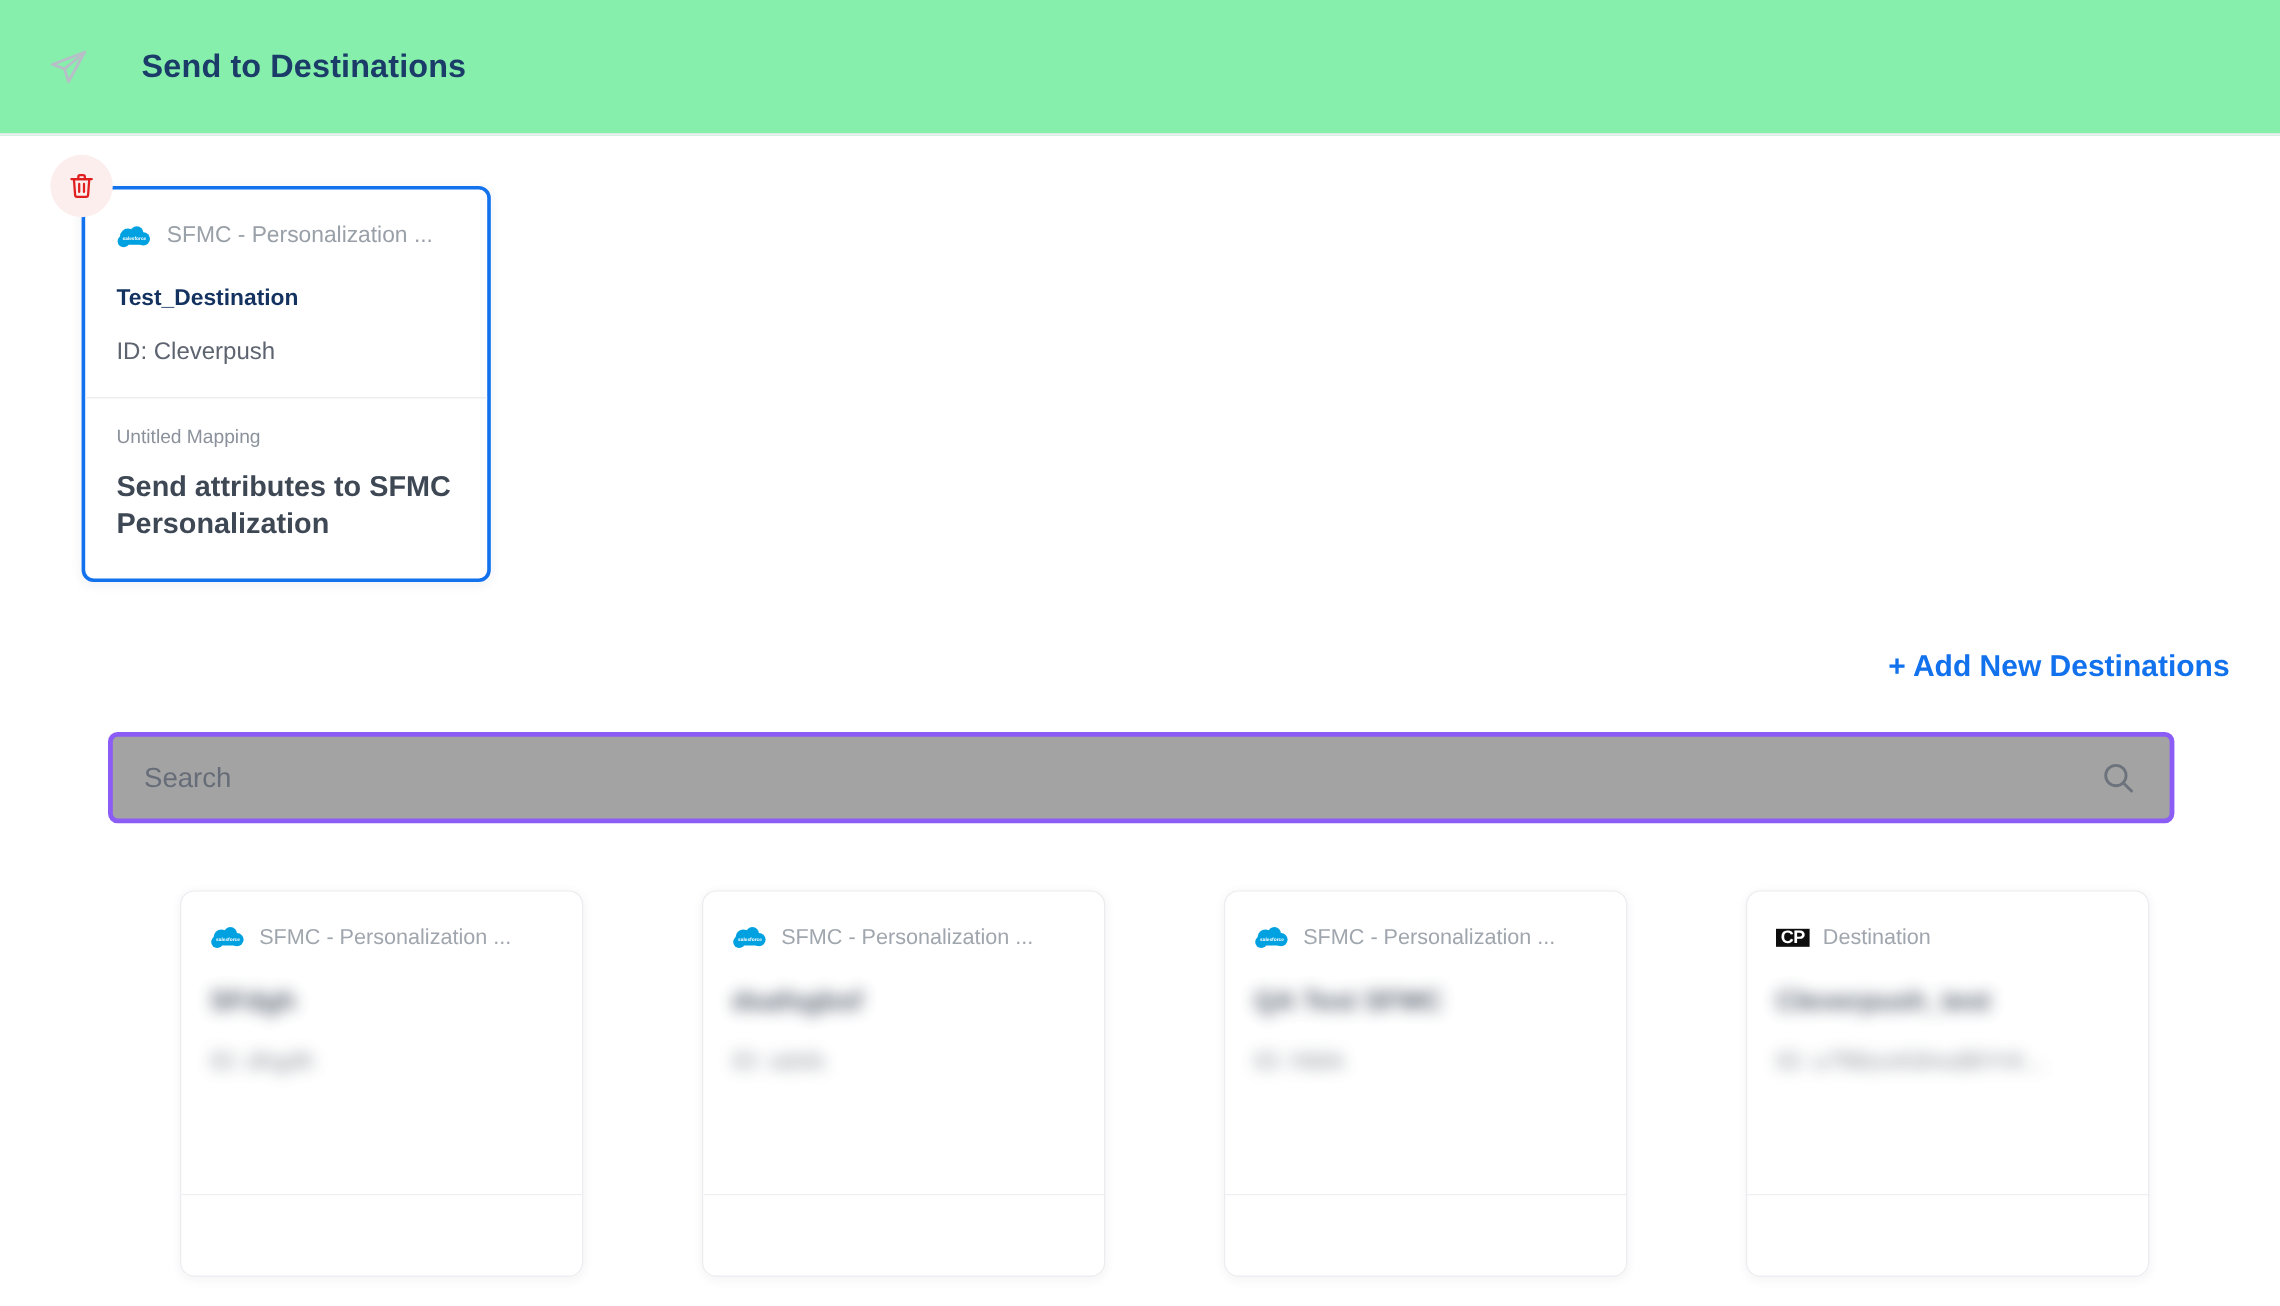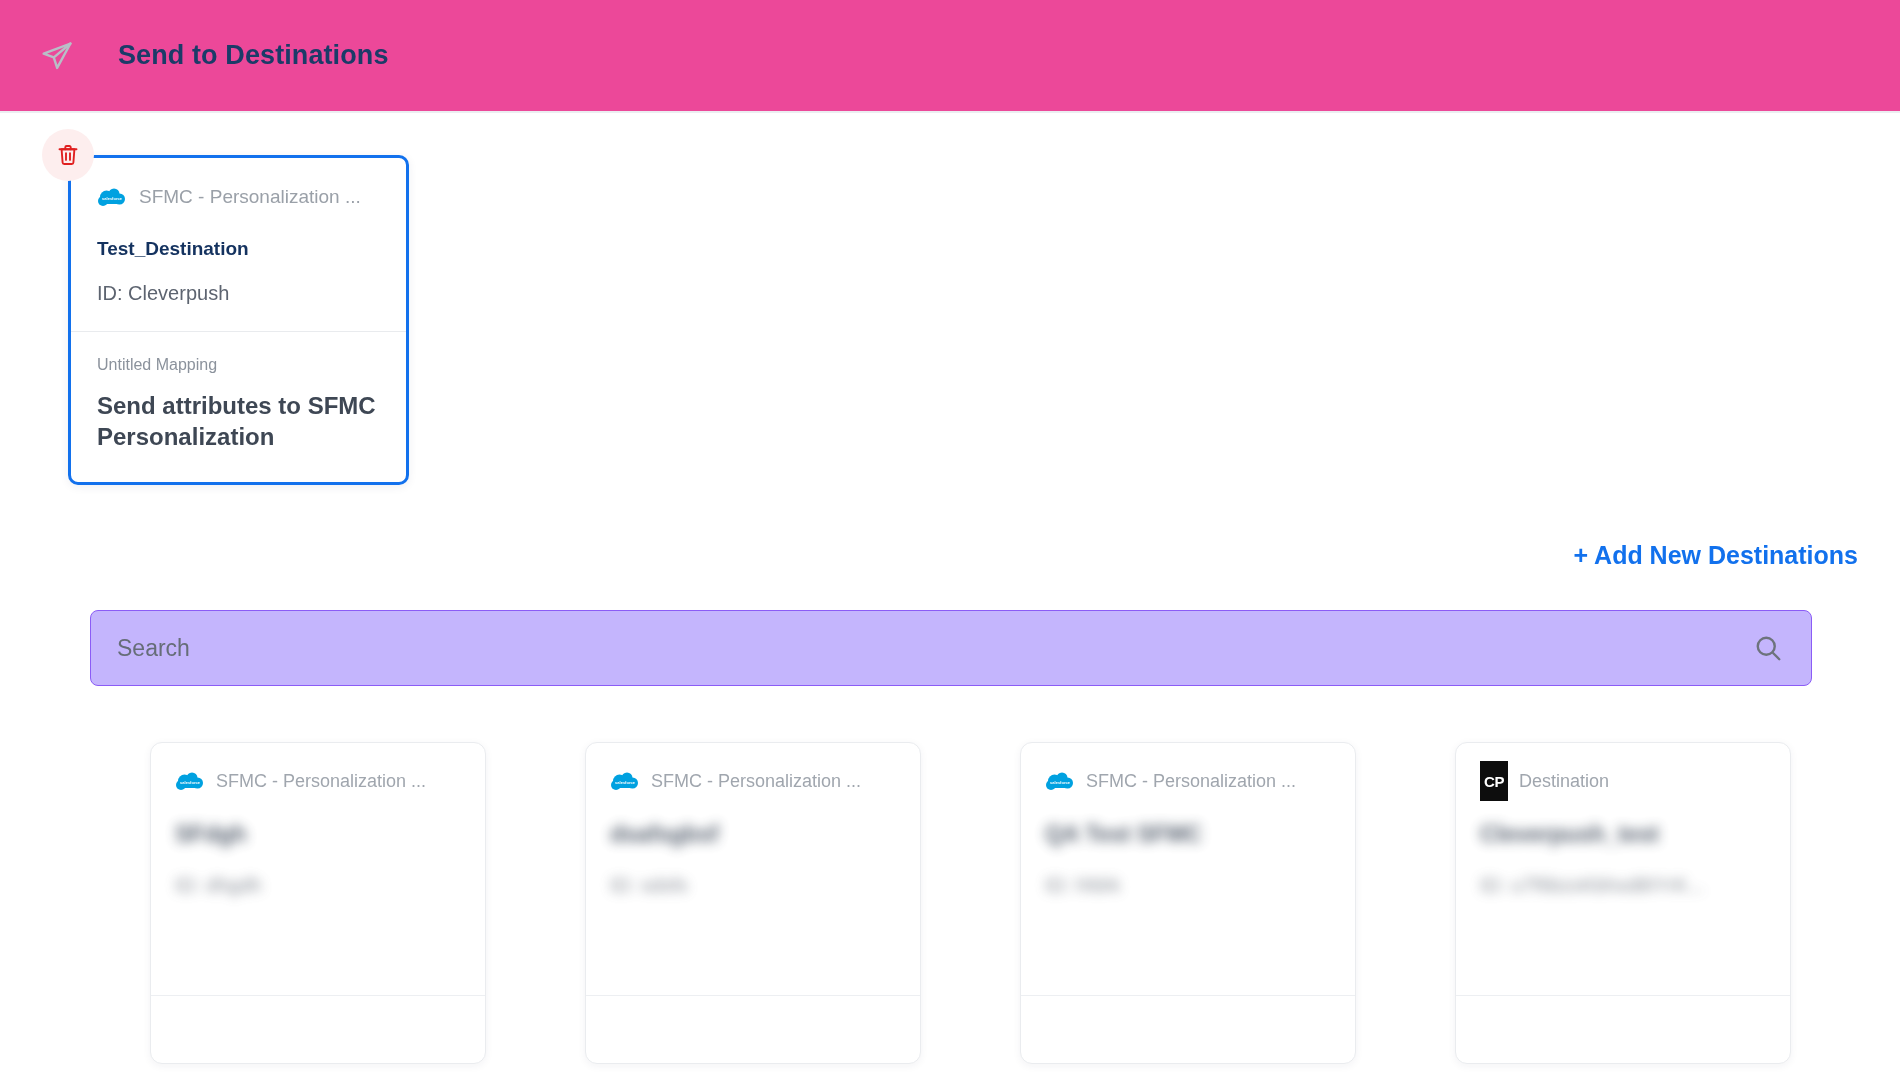--- a/index.html
+++ b/index.html
@@ -12,21 +12,21 @@
     overflow: hidden;
   }
 
   
   .page-header {
     height: 113px;
     display: flex;
     align-items: center;
     padding-left: 40px;
     border-bottom: 2px solid #eceef1;
-    background: #ec4899;
+    background: #86efac;
   }
   .send-icon {
     width: 34px;
     height: 34px;
     flex: 0 0 34px;
     color: #b8bec7;
     display: block;
   }
   .page-title {
     margin-left: 44px;
@@ -153,23 +153,23 @@
     font-weight: 700;
     color: #1271ed;
     cursor: pointer;
     white-space: nowrap;
   }
 
   
   .search-wrap {
     margin: 40px 88px 0 90px;
     height: 76px;
-    border: 1px solid #8b5cf6;
+    border: 4px solid #8b5cf6;
     border-radius: 8px;
-    background: #c4b5fd;
+    background: #a3a3a3;
     display: flex;
     align-items: center;
     padding: 0 28px 0 26px;
   }
   .search-input {
     flex: 1 1 auto;
     border: none;
     outline: none;
     font-size: 23px;
     font-family: "Liberation Sans", sans-serif;
@@ -218,21 +218,21 @@
   }
   .grid-provider-label {
     font-size: 18px;
     color: #a0a6ae;
     white-space: nowrap;
     overflow: hidden;
   }
 
   .cp-logo {
     width: 28px;
-    height: 40px;
+    height: 15px;
     flex: 0 0 28px;
     background: #0d0d0d;
     color: #ffffff;
     font-size: 15px;
     font-weight: 700;
     display: flex;
     align-items: center;
     justify-content: center;
     letter-spacing: -0.3px;
   }

